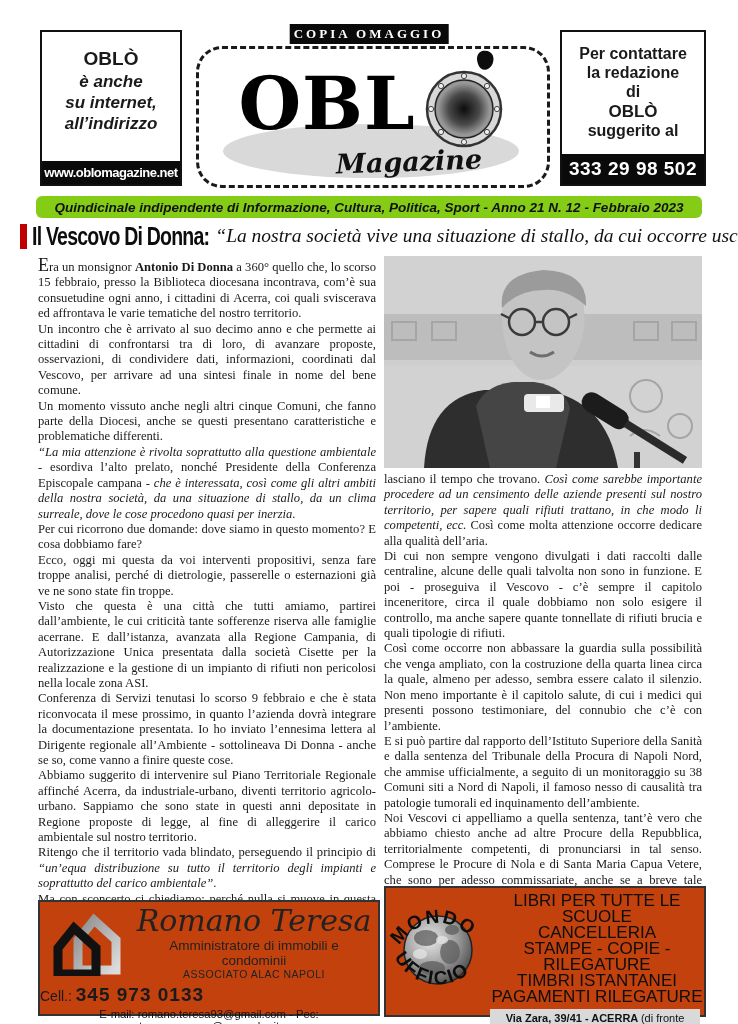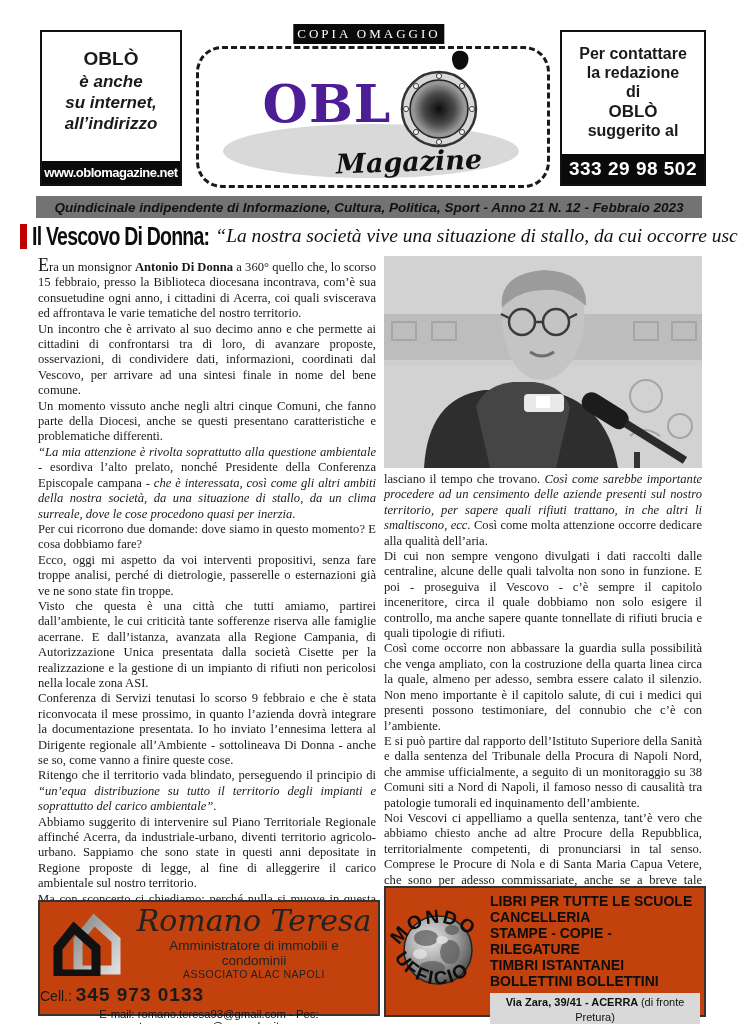--- a/index.html
+++ b/index.html
@@ -18,35 +18,35 @@
   .hdr-blackbar{background:#0a0a0a;color:#fff;font-weight:bold;padding:4px 1px;}
   .url-bar{font-size:13px;letter-spacing:-0.5px;margin-top:12px;}
   .phone-bar{font-size:19px;letter-spacing:0.5px;}
 
   .logo-frame{position:absolute;left:196px;top:46px;width:348px;height:136px;
               border:3px dashed #1a1a1a;border-radius:26px;background:#fff;}
   .logo-shadow{position:absolute;left:24px;bottom:7px;width:296px;height:54px;border-radius:50%;
                background:#d9d9d9;}
   .logo-row{position:absolute;left:0;top:6px;width:100%;display:flex;justify-content:center;
             align-items:center;}
-  .logo-obl{font-family:"DejaVu Serif",serif;font-weight:bold;font-size:52px;line-height:1;
-            letter-spacing:1px;color:#4c1d95;position:relative;z-index:2;}
+  .logo-obl{font-family:"DejaVu Serif",serif;font-weight:bold;font-size:72px;line-height:1;
+            letter-spacing:1px;color:#000000;position:relative;z-index:2;}
   .logo-mag{position:absolute;left:110px;bottom:8px;width:200px;text-align:center;z-index:2;
             font-family:"DejaVu Serif",serif;font-style:italic;font-weight:bold;font-size:27px;
             transform:rotate(-2deg);color:#111;}
   .porthole{position:relative;z-index:2;margin-left:6px;margin-top:-6px;}
   .badge{position:absolute;left:50%;top:24px;transform:translateX(-50%);
-         background:#0a0a0a;color:#fff;font-family:"Liberation Serif",serif;font-weight:normal;
+         background:#0a0a0a;color:#fff;font-family:"Liberation Serif",serif;font-weight:bold;
          font-size:13px;letter-spacing:3px;padding:2px 4px;white-space:nowrap;z-index:3;}
 
   
-  .masthead{position:absolute;left:36px;top:196px;width:666px;height:22px;background:#737373;
+  .masthead{position:absolute;left:36px;top:196px;width:666px;height:22px;background:#84cc16;
             display:flex;align-items:center;justify-content:center;
             font-family:"Liberation Sans",sans-serif;font-weight:bold;font-style:italic;
-            font-size:13.5px;color:#111;}
+            font-size:13.5px;color:#111;border-radius:6px;}
   .headline{position:absolute;left:20px;top:220px;width:700px;height:32px;display:flex;
             align-items:center;white-space:nowrap;}
   .red-bar{width:7px;height:25px;background:#c00000;margin-right:5px;flex:none;}
   .kicker{display:inline-block;transform:scaleX(0.78);transform-origin:left center;
           font-family:"Liberation Sans",sans-serif;font-weight:800;font-size:25px;
           letter-spacing:-1px;color:#0d0d0d;margin-right:-44px;}
   .quote{font-family:"Liberation Serif",serif;font-style:italic;font-size:19.5px;color:#111;}
 
   
   .col{position:absolute;top:256px;font-size:12.6px;line-height:15.4px;text-align:justify;}
@@ -70,21 +70,21 @@
   .romano-sub{font-size:13.5px;color:#222;}
   .romano-assoc{font-size:10.5px;letter-spacing:0.5px;color:#222;}
   .romano-cell{text-align:left;font-size:14px;margin-top:4px;}
   .romano-cell .s-b{font-size:19px;font-weight:bold;letter-spacing:1px;}
   .romano-mail{text-align:center;font-size:11.3px;margin-top:2px;color:#111;}
 
   .ad-mondo{left:384px;top:886px;width:318px;height:127px;font-family:"Liberation Sans",sans-serif;
             display:flex;}
   .mondo-logo{width:104px;flex:none;position:relative;}
   .mondo-main{flex:1;display:flex;flex-direction:column;padding-top:5px;}
-  .mondo-services{font-weight:bold;font-size:14px;line-height:16px;color:#0d0d0d;}
+  .mondo-services{text-align:center;font-weight:normal;font-size:17px;line-height:16px;color:#0d0d0d;}
   .mondo-contact{background:#d9d9d9;margin:4px 4px 4px 0;padding:2px 4px;text-align:center;}
   .mondo-contact .para{font-size:11px;line-height:14.5px;text-align:center;color:#111;}
   .mondo-contact .s-b{font-weight:bold;}
 </style>
 </head>
 <body>
 
 <div class="page">
 
   <div class="hdr-box hdr-left">
@@ -150,25 +150,25 @@
     <span class="kicker">Il Vescovo Di Donna:</span>
     <span class="quote">“La nostra società vive una situazione di stallo, da cui occorre uscire”.</span>
   </div>
 
   <div class="col col-left">
       <p class="para"><span class="s-cap">E</span><span>ra un monsignor </span><span class="s-b">Antonio Di Donna</span><span> a 360° quello che, lo scorso 15 febbraio, presso la Biblioteca diocesana incontrava, com’è sua consuetudine ogni anno, i cittadini di Acerra, coi quali sviscerava ed affrontava le varie tematiche del nostro territorio.</span></p>
       <p class="para"><span>Un incontro che è arrivato al suo decimo anno e che permette ai cittadini di confrontarsi tra di loro, di avanzare proposte, osservazioni, di condividere dati, informazioni, coordinati dal Vescovo, per arrivare ad una sintesi finale in nome del bene comune.</span></p>
       <p class="para"><span>Un momento vissuto anche negli altri cinque Comuni, che fanno parte della Diocesi, anche se questi presentano caratteristiche e problematiche differenti.</span></p>
       <p class="para"><span class="s-i">“La mia attenzione è rivolta soprattutto alla questione ambientale -</span><span> esordiva l’alto prelato, nonché Presidente della Conferenza Episcopale campana - </span><span class="s-i">che è interessata, così come gli altri ambiti della nostra società, da una situazione di stallo, da un clima surreale, dove le cose procedono quasi per inerzia.</span></p>
       <p class="para"><span>Per cui ricorrono due domande: dove siamo in questo momento? E cosa dobbiamo fare?</span></p>
-      <p class="para"><span>Ecco, oggi mi aspetto da voi interventi propositivi, senza fare troppe analisi, perché di dietrologie, passerelle o esternazioni già ve ne sono state fin troppe.</span></p>
+      <p class="para"><span>Ecco, oggi mi questa da voi interventi propositivi, senza fare troppe analisi, perché di dietrologie, passerelle o esternazioni già ve ne sono state fin troppe.</span></p>
       <p class="para"><span>Visto che questa è una città che tutti amiamo, partirei dall’ambiente, le cui criticità tante sofferenze riserva alle famiglie acerrane. E dall’istanza, avanzata alla Regione Campania, di Autorizzazione Unica presentata dalla società Cisette per la realizzazione e la gestione di un impianto di rifiuti non pericolosi nella locale zona ASI.</span></p>
       <p class="para"><span>Conferenza di Servizi tenutasi lo scorso 9 febbraio e che è stata riconvocata il mese prossimo, in quanto l’azienda dovrà integrare la documentazione presentata. Io ho inviato l’ennesima lettera al Dirigente regionale all’Ambiente - sottolineava Di Donna - anche se so, come vanno a finire queste cose.</span></p>
+      <p class="para"><span>Abbiamo suggerito di intervenire sul Piano Territoriale Regionale affinché Acerra, da industriale-urbano, diventi territorio agricolo-urbano. Sappiamo che sono state in questi anni depositate in Regione proposte di legge, al fine di alleggerire il carico ambientale sul nostro territorio.</span></p>
       <p class="para"><span>Ritengo che il territorio vada blindato, perseguendo il principio di </span><span class="s-i">“un’equa distribuzione su tutto il territorio degli impianti e soprattutto del carico ambientale”</span><span>.</span></p>
-      <p class="para"><span>Abbiamo suggerito di intervenire sul Piano Territoriale Regionale affinché Acerra, da industriale-urbano, diventi territorio agricolo-urbano. Sappiamo che sono state in questi anni depositate in Regione proposte di legge, al fine di alleggerire il carico ambientale sul nostro territorio.</span></p>
       <p class="para"><span>Ma con sconcerto ci chiediamo: perché nulla si muove in questa direzione e a chi spetta portare avanti tali iniziative? Al Comune? Alla Regione?</span></p>
       <p class="para"><span>In tal senso auspicherei una collaborazione tra due Consigliere regionali, ossia </span><span class="s-b">Vittoria Lettieri</span><span> e </span><span class="s-b">Maria Muscarà,</span><span> che potrebbero dare un’accellerata a tale legge. Altrimenti anche le mie lettere</span></p>
     </div>
 
   <div class="col col-right">
     <svg class="photo" viewBox="0 0 318 212">
       <rect width="318" height="212" fill="#d2d2d2"></rect>
       <rect y="58" width="318" height="46" fill="#bdbdbd"></rect>
       <g fill="none" stroke="#a5a5a5" stroke-width="2">
         <path d="M8 66 h24 v18 h-24 Z M48 66 h24 v18 h-24 Z M250 66 h24 v18 h-24 Z M288 66 h24 v18 h-24 Z"></path>
@@ -191,21 +191,21 @@
       </g>
       <path d="M146 96 q12 8 24 0" stroke="#6e6e6e" stroke-width="3" fill="none"></path>
 
       <g transform="rotate(32 210 150)">
         <rect x="196" y="138" width="52" height="20" rx="10" fill="#1c1c1c"></rect>
         <rect x="246" y="144" width="70" height="8" fill="#2a2a2a"></rect>
       </g>
       <rect x="250" y="196" width="6" height="16" fill="#333"></rect>
     </svg>
     <div>
-        <p class="para"><span>lasciano il tempo che trovano. </span><span class="s-i">Così come sarebbe importante procedere ad un censimento delle aziende presenti sul nostro territorio, per sapere quali rifiuti trattano, in che altri li smaltiscono, ecc.</span><span> Così come molta attenzione occorre dedicare alla qualità dell’aria.</span></p>
+        <p class="para"><span>lasciano il tempo che trovano. </span><span class="s-i">Così come sarebbe importante procedere ad un censimento delle aziende presenti sul nostro territorio, per sapere quali rifiuti trattano, in che modo li competenti, ecc.</span><span> Così come molta attenzione occorre dedicare alla qualità dell’aria.</span></p>
         <p class="para"><span>Di cui non sempre vengono divulgati i dati raccolti dalle centraline, alcune delle quali talvolta non sono in funzione. E poi - proseguiva il Vescovo - c’è sempre il capitolo inceneritore, circa il quale dobbiamo non solo esigere il controllo, ma anche sapere quante tonnellate di rifiuti brucia e quali tipologie di rifiuti.</span></p>
         <p class="para"><span>Così come occorre non abbassare la guardia sulla possibilità che venga ampliato, con la costruzione della quarta linea circa la quale, almeno per adesso, sembra essere calato il silenzio. Non meno importante è il capitolo salute, di cui i medici qui presenti possono testimoniare, del connubio che c’è con l’ambiente.</span></p>
         <p class="para"><span>E si può partire dal rapporto dell’Istituto Superiore della Sanità e dalla sentenza del Tribunale della Procura di Napoli Nord, che ammise ufficialmente, a seguito di un monitoraggio su 38 Comuni siti a Nord di Napoli, il famoso nesso di causalità tra patologie tumorali ed inquinamento dell’ambiente.</span></p>
         <p class="para"><span>Noi Vescovi ci appelliamo a quella sentenza, tant’è vero che abbiamo chiesto anche ad altre Procure della Repubblica, territorialmente competenti, di pronunciarsi in tal senso. Comprese le Procure di Nola e di Santa Maria Capua Vetere, che sono per adesso commissariate, anche se a breve tale situazione dovrebbe essere sbloccata, con la nomina di un Procuratore Capo”.</span></p>
       </div>
     <div class="byline">J.F.</div>
   </div>
 
   <div class="ad ad-romano">
     <div class="romano-top">
@@ -261,21 +261,21 @@
           <textPath href="#arcBot" startOffset="6%">UFFICIO</textPath>
         </text>
       </svg>
     </div>
     <div class="mondo-main">
       <div class="mondo-services">
           <div class="list-line">LIBRI PER TUTTE LE SCUOLE</div>
           <div class="list-line">CANCELLERIA</div>
           <div class="list-line">STAMPE - COPIE - RILEGATURE</div>
           <div class="list-line">TIMBRI ISTANTANEI</div>
-          <div class="list-line">BOLLETTINI BOLLETTINI</div>
+          <div class="list-line">PAGAMENTI RILEGATURE</div>
         </div>
       <div class="mondo-contact">
           <p class="para"><span class="s-b">Via Zara, 39/41 - ACERRA </span><span>(di fronte Pretura)</span></p>
           <p class="para"><span>Cell.: </span><span class="s-b">377 0211625</span><span> - Telefax </span><span class="s-b">081 5205587</span></p>
         </div>
     </div>
   </div>
 
 </div>
 

